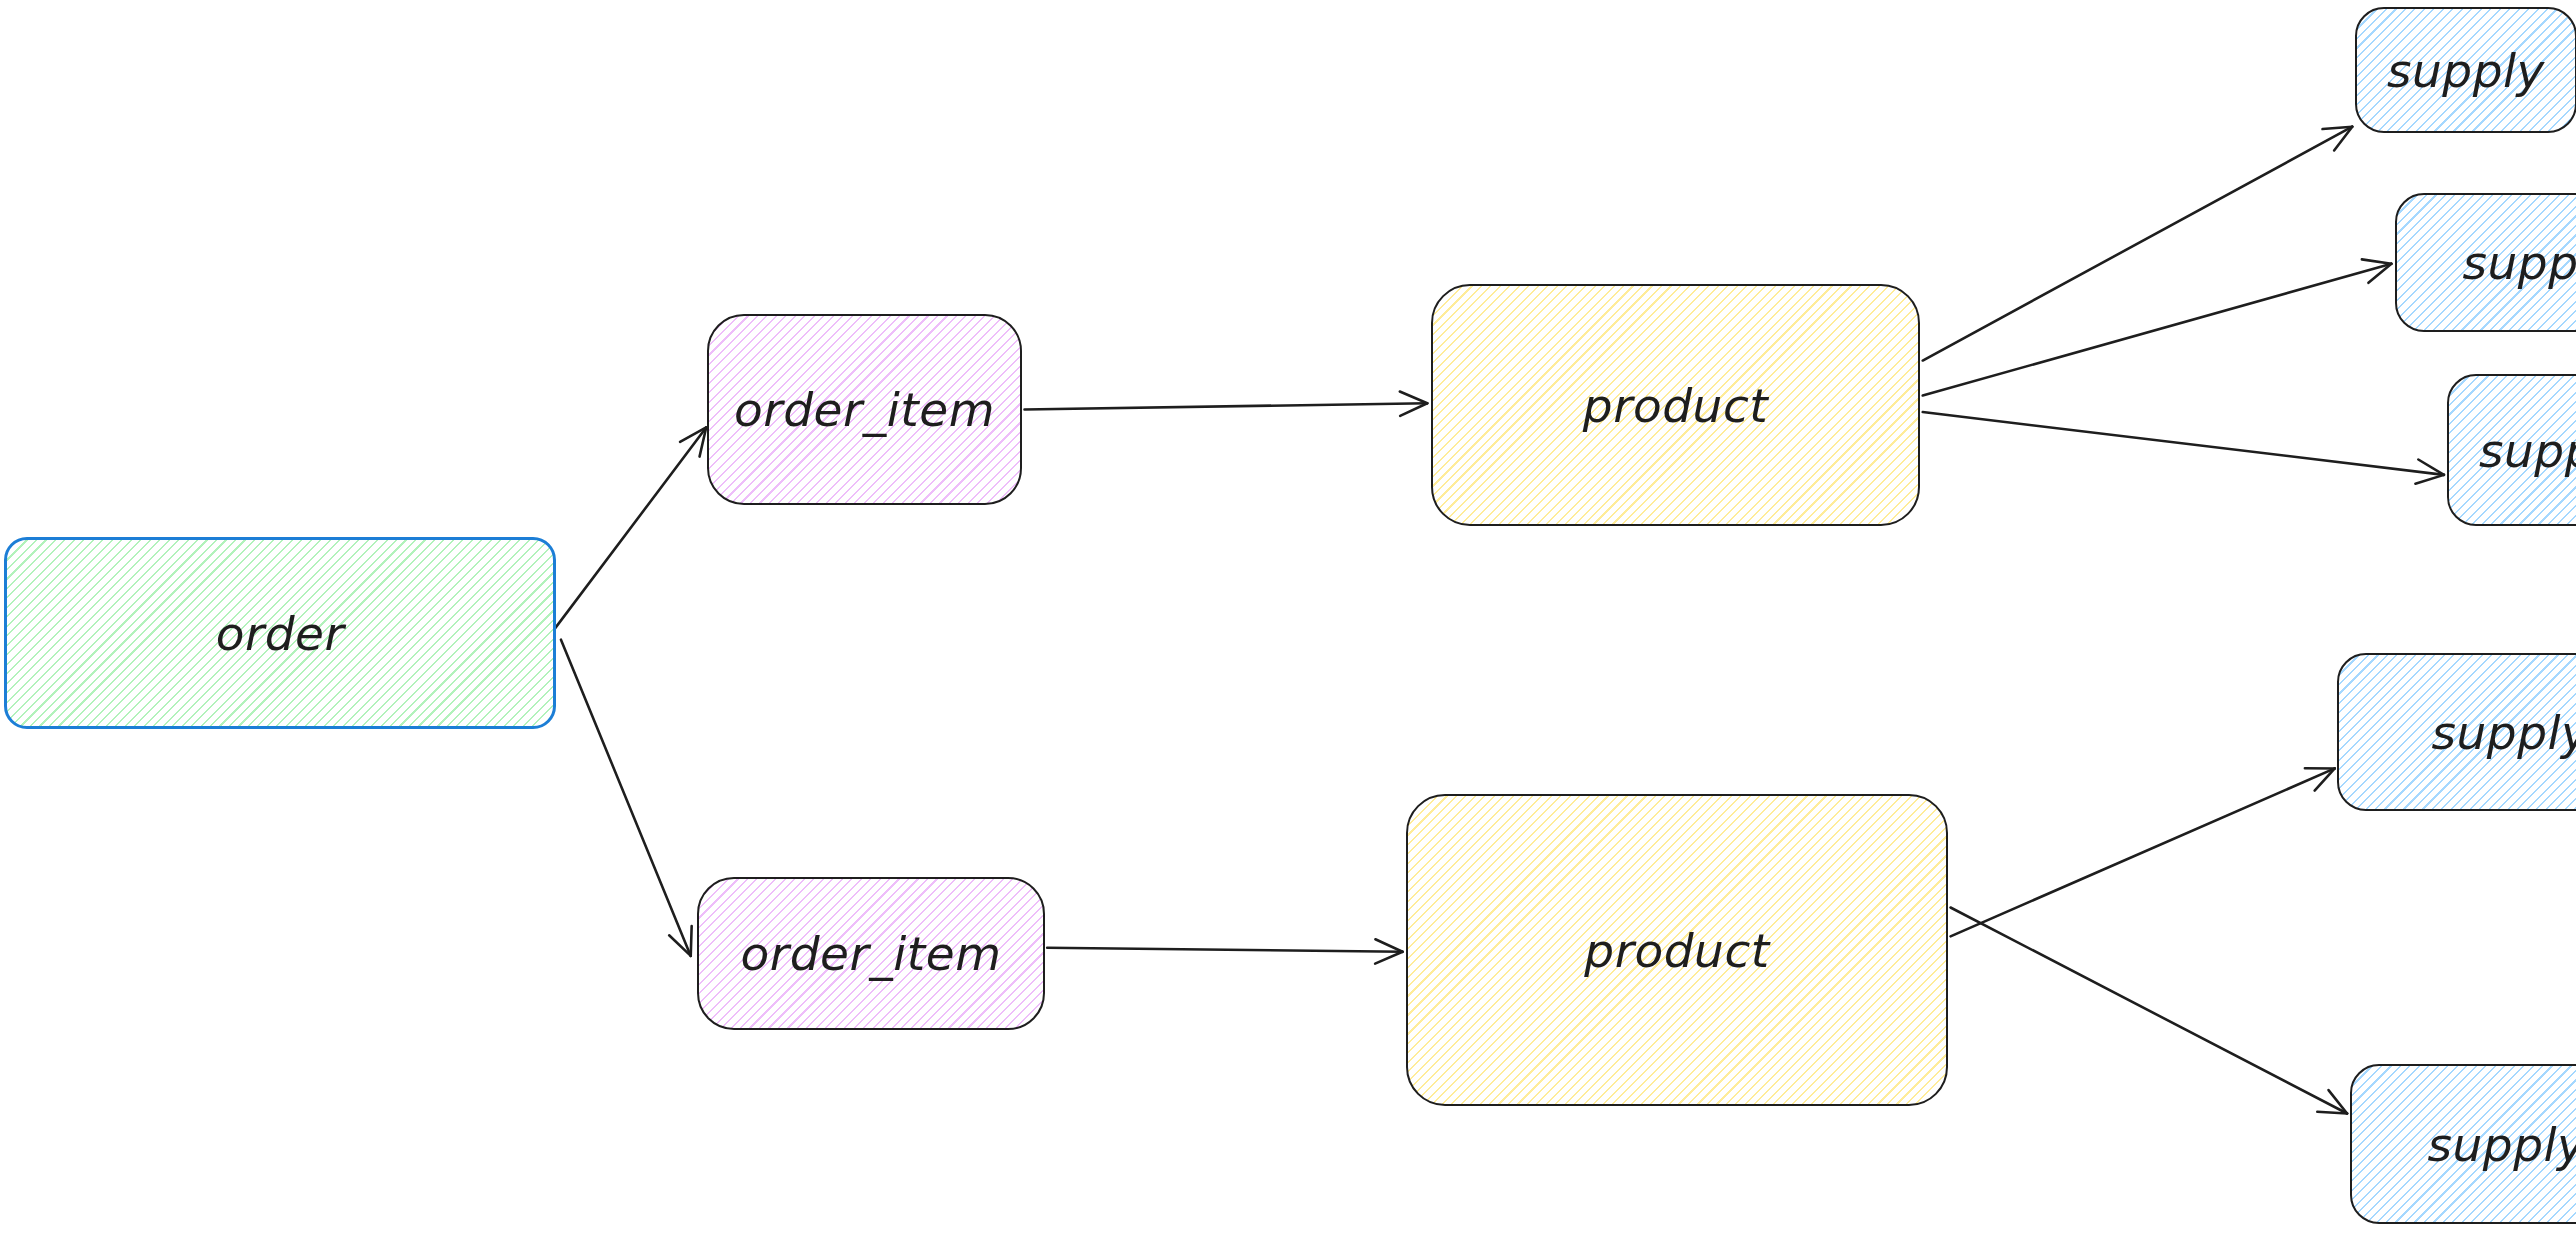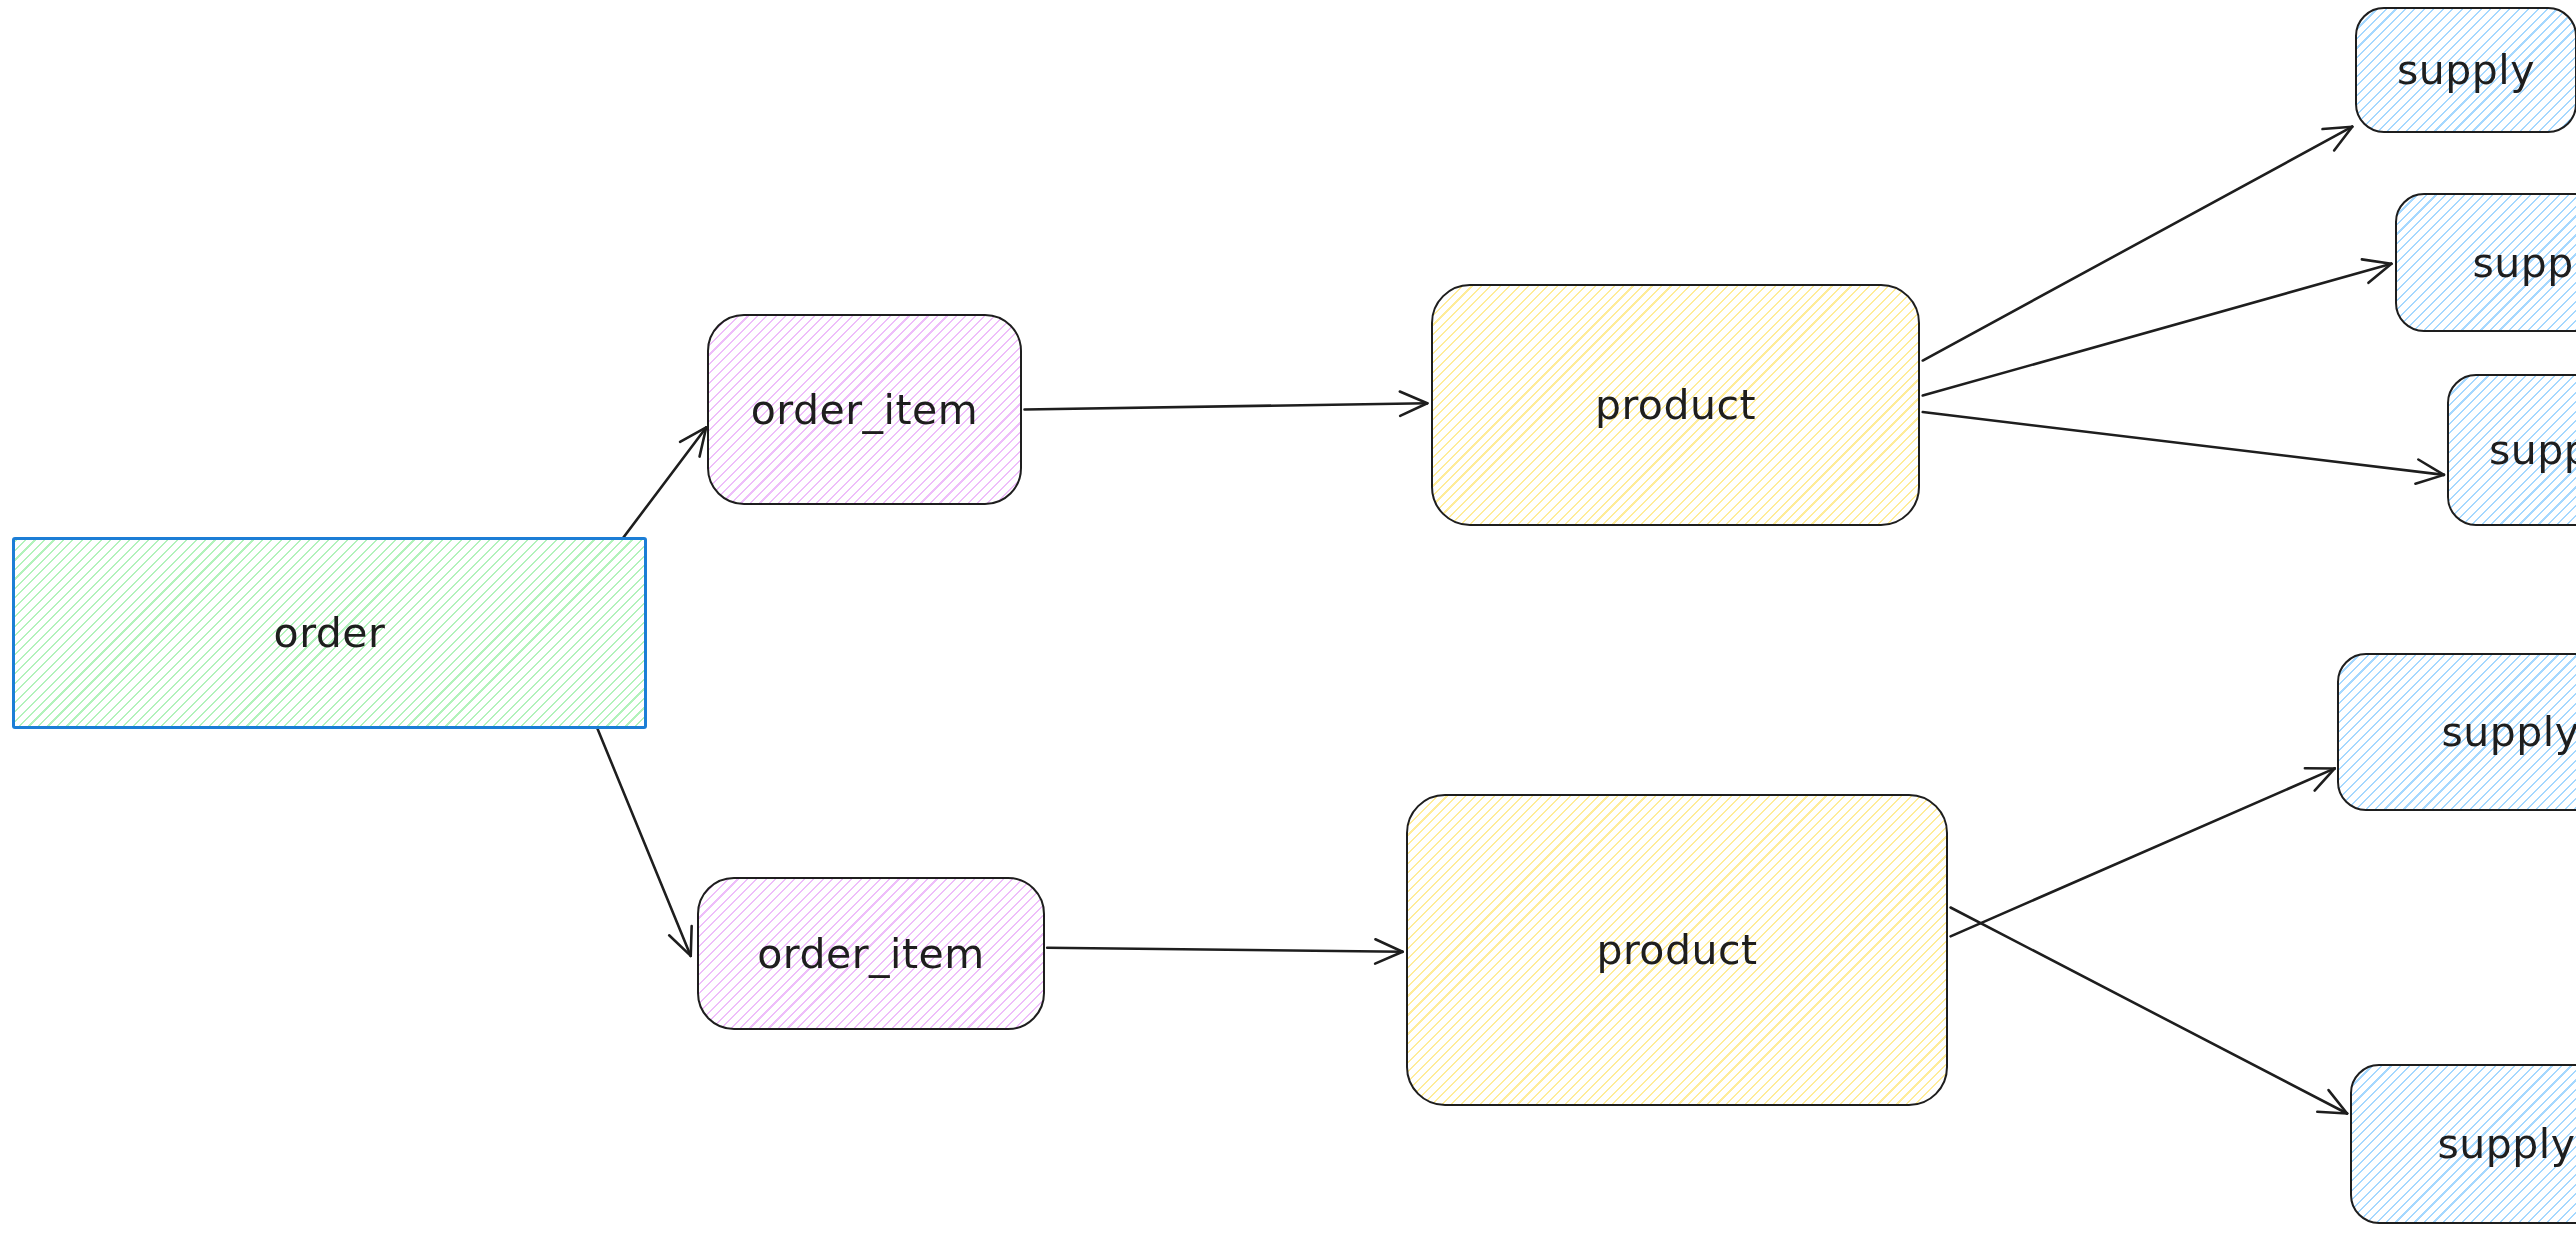--- a/index.html
+++ b/index.html
@@ -34,23 +34,24 @@
     background-image: repeating-linear-gradient(
       135deg,
       var(--hc) 0px,
       var(--hc) 1.5px,
       transparent 1.5px,
       transparent 6.7px
     );
   }
   .label {
     color: #1e1e1e;
-    font-size: 41px;
+    font-size: 47px;
     letter-spacing: 0.5px;
     white-space: nowrap;
+    font-style: italic;
   }
 </style>
 </head>
 <body>
 
 <div id="canvas">
   <svg id="edges" xmlns="http://www.w3.org/2000/svg" viewBox="0 0 5240 2394" width="2700" height="1233">
       <g stroke="#1e1e1e" stroke-width="5" stroke-linecap="round" fill="none">
         <line x1="1075" y1="1222" x2="1370" y2="830"></line>
         <line x1="1370" y1="830" x2="1357.0523814456985" y2="886.536352674826"></line>
@@ -90,21 +91,21 @@
         <line x1="3786" y1="1818" x2="4532" y2="1492"></line>
         <line x1="4532" y1="1492" x2="4492.942388571307" y2="1534.8777680096018"></line>
         <line x1="4532" y1="1492" x2="4474.0018613571365" y2="1491.5353345685853"></line>
       </g>
       <g stroke="#1e1e1e" stroke-width="5" stroke-linecap="round" fill="none">
         <line x1="3786" y1="1762" x2="4556" y2="2162"></line>
         <line x1="4556" y1="2162" x2="4498.101297279282" y2="2158.573599080973"></line>
         <line x1="4556" y1="2162" x2="4519.906214140099" y2="2116.5991341239"></line>
       </g>
     </svg>
-<div class="node" style="left: 12px; top: 537px; width: 635px; height: 192px; border-color: rgb(28, 126, 214); border-width: 3.6px; border-radius: 3px; --hc: #b2f2bb;">
+<div class="node" style="left: 4px; top: 537px; width: 552px; height: 192px; border-color: rgb(28, 126, 214); border-width: 3.6px; border-radius: 23px; --hc: #b2f2bb;">
       <span class="label">order</span>
     </div>
     <div class="node" style="left: 707px; top: 314px; width: 315px; height: 191px; border-color: rgb(30, 30, 30); border-width: 2.6px; border-radius: 37px; --hc: #eebefa;">
       <span class="label">order_item</span>
     </div>
     <div class="node" style="left: 697px; top: 877px; width: 348px; height: 153px; border-color: rgb(30, 30, 30); border-width: 2.6px; border-radius: 37px; --hc: #eebefa;">
       <span class="label">order_item</span>
     </div>
     <div class="node" style="left: 1431px; top: 284px; width: 489px; height: 242px; border-color: rgb(30, 30, 30); border-width: 2.6px; border-radius: 39px; --hc: #ffec99;">
       <span class="label">product</span>

